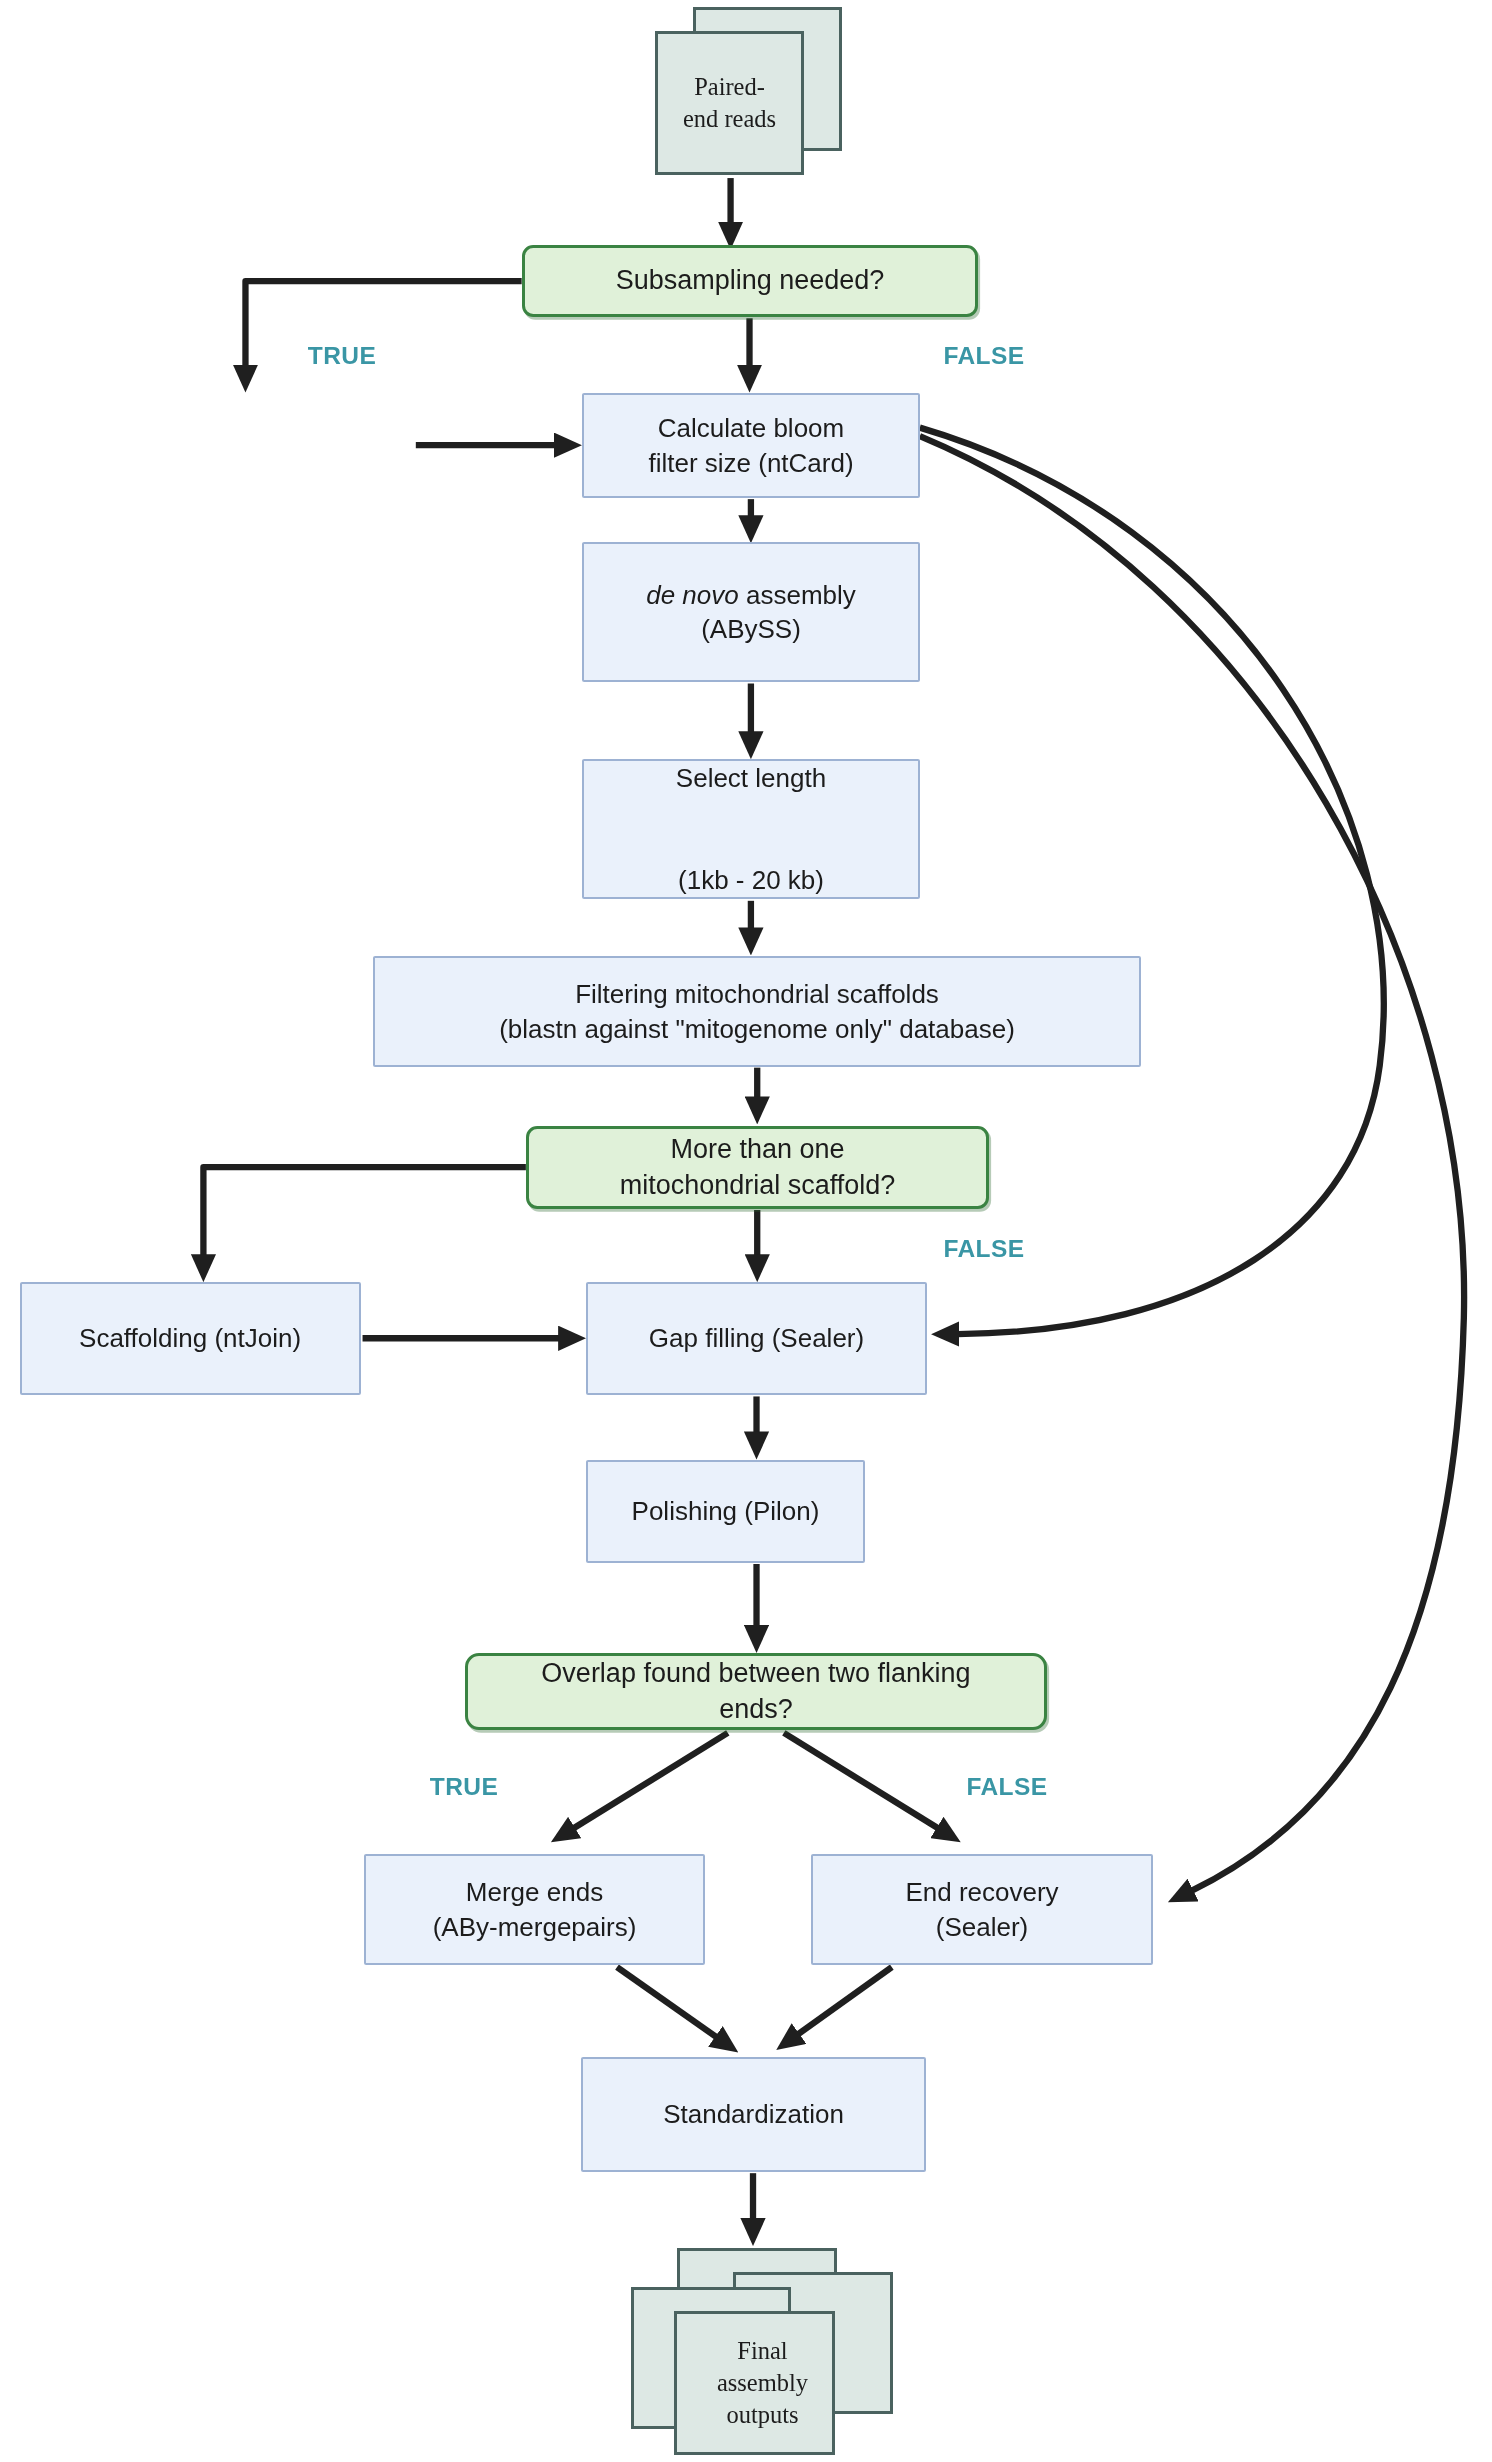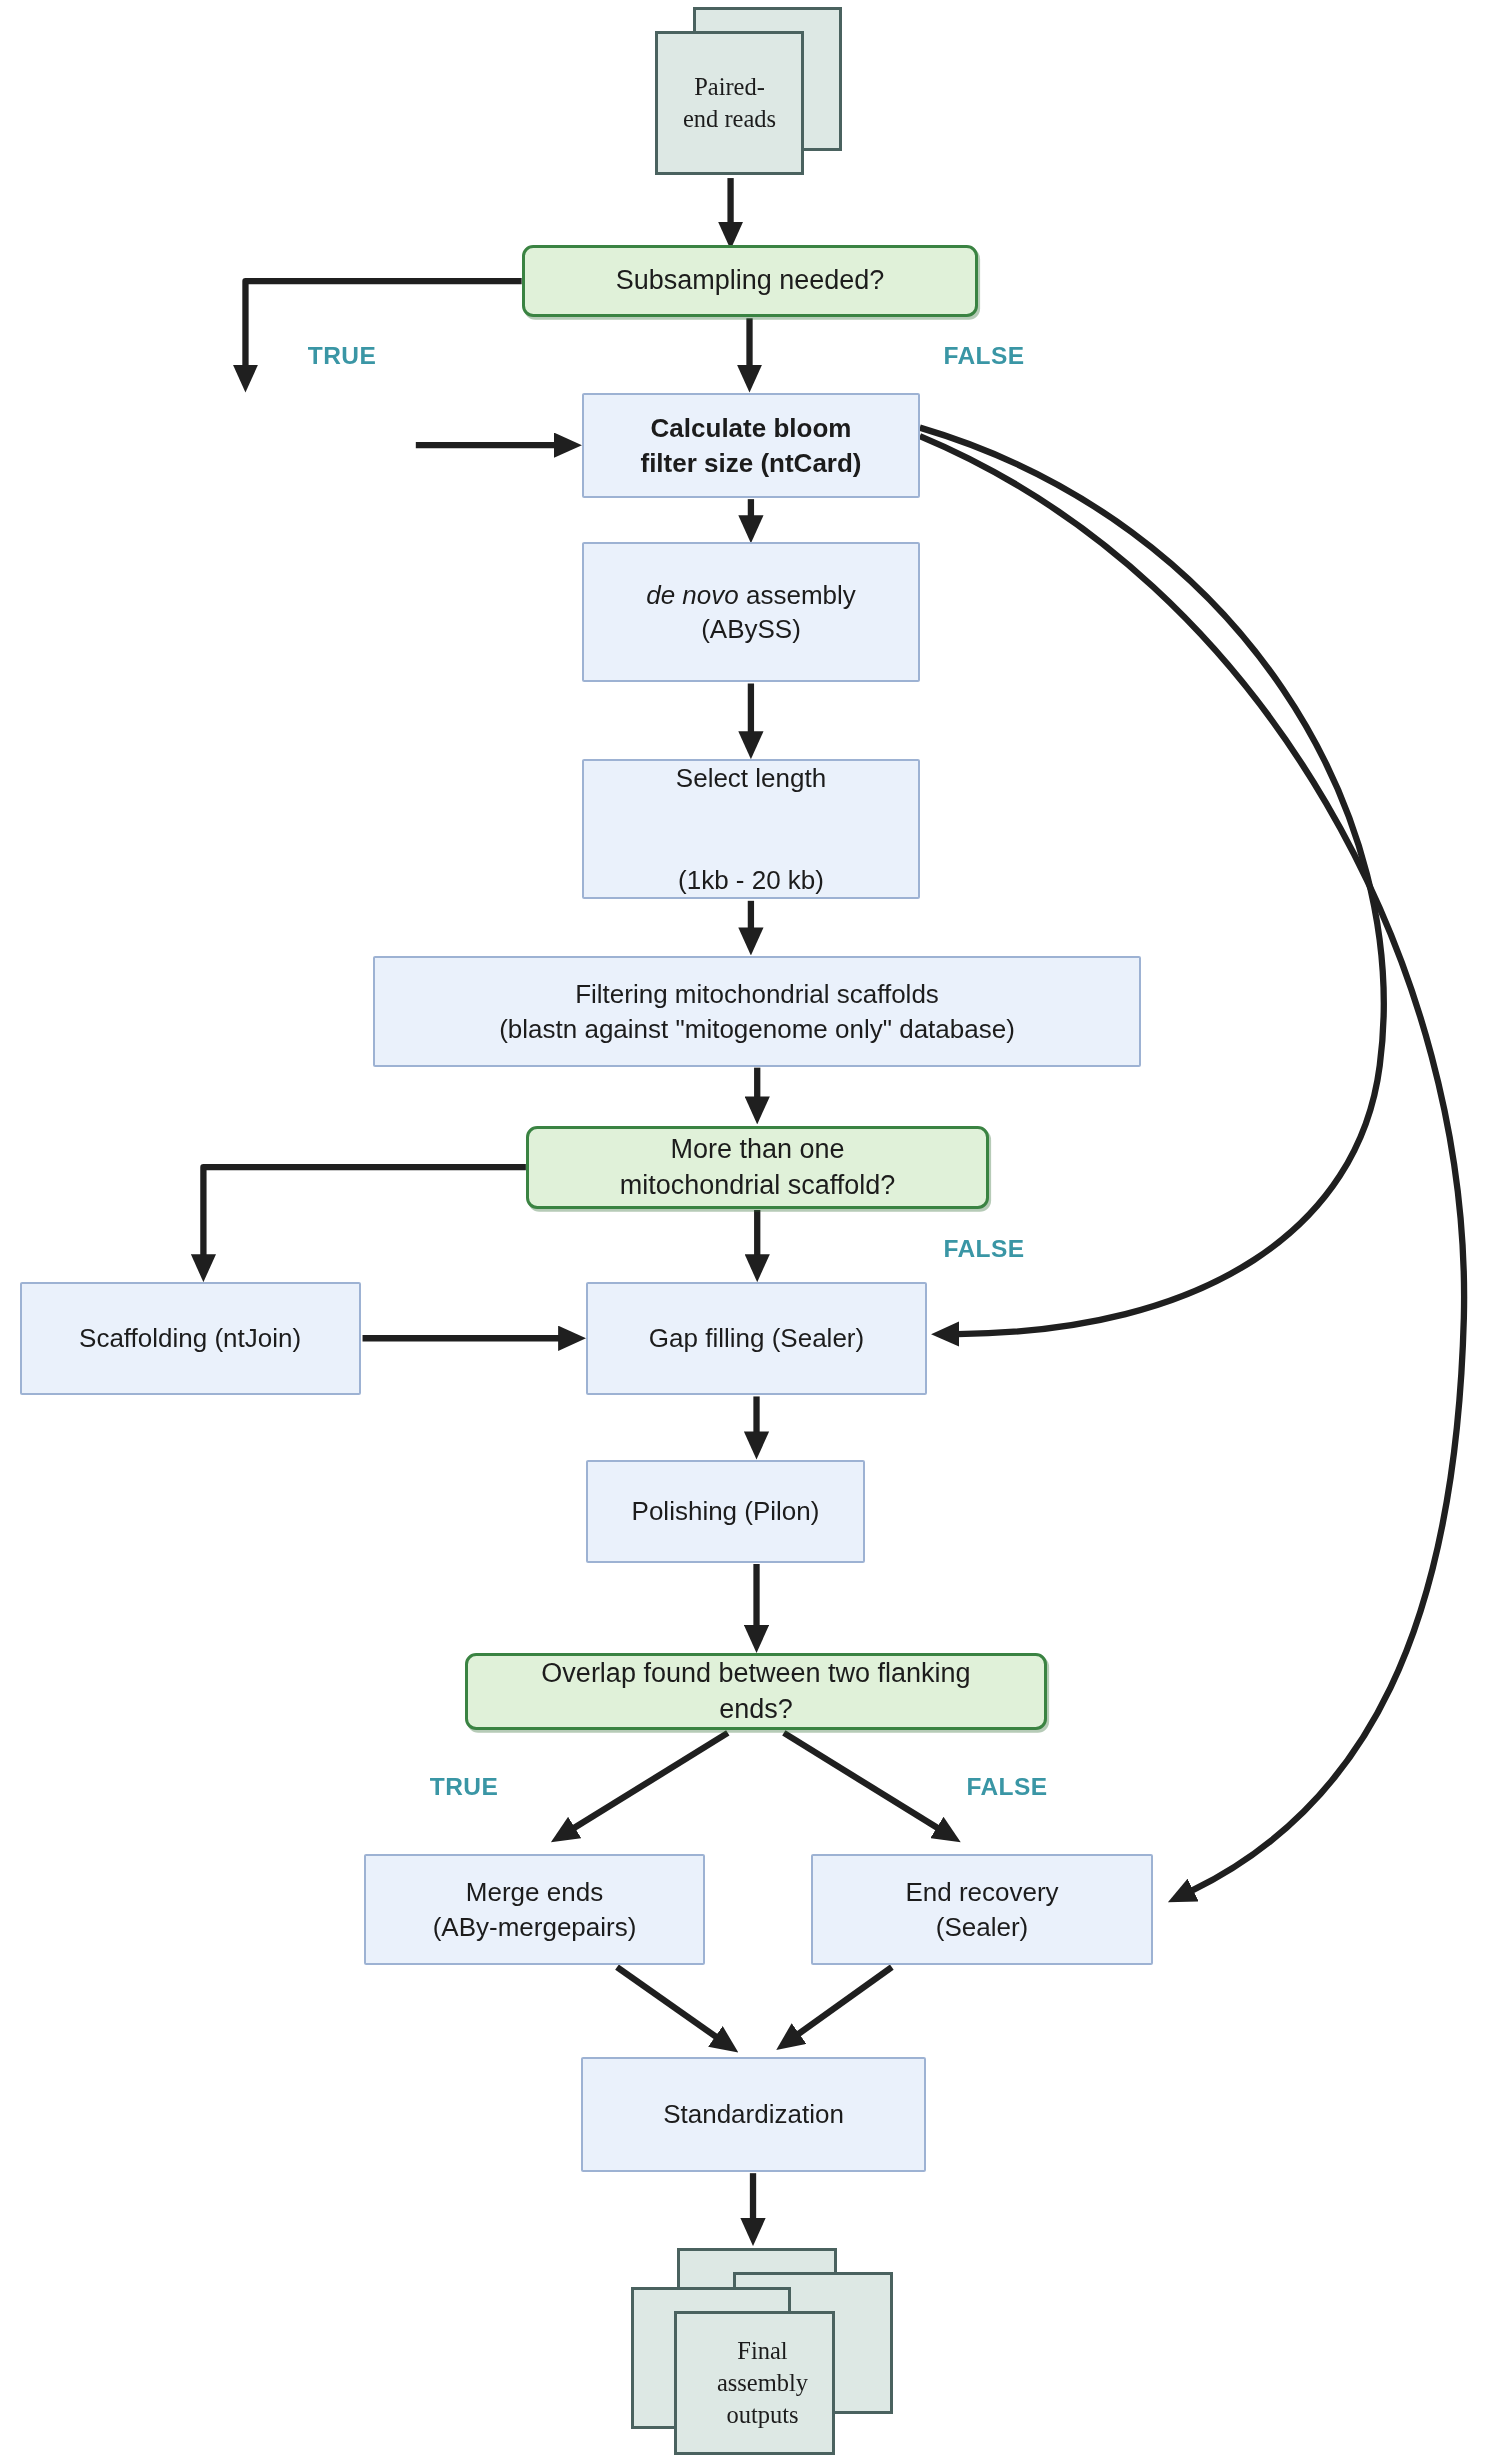--- a/index.html
+++ b/index.html
@@ -25,29 +25,29 @@
   .tlabel{
     position:absolute;color:#3a96a5;font-weight:bold;font-size:24.5px;letter-spacing:0.4px;
     text-align:center;line-height:1;
   }
   .i{font-style:italic;}
   
   #n-docback{left:693px;top:7px;width:149px;height:144px;}
   #n-docfront{left:655px;top:31px;width:149px;height:144px;}
   #n-green1{left:522px;top:245px;width:456px;height:72px;}
   #n-subsample{left:74px;top:393px;width:341px;height:105px;}
-  #n-ntcard{left:582px;top:393px;width:338px;height:105px;font-weight:bold;}
+  #n-ntcard{left:582px;top:393px;width:338px;height:105px;}
   #n-abyss{left:582px;top:542px;width:338px;height:140px;}
   #n-select{left:582px;top:759px;width:338px;height:140px;justify-content:space-between;}
   #n-filter{left:373px;top:956px;width:768px;height:111px;}
   #n-green2{left:526px;top:1126px;width:463px;height:83px;}
   #n-scaffold{left:19.6px;top:1282px;width:341px;height:113px;}
   #n-gap{left:586px;top:1282px;width:341px;height:113px;}
   #n-polish{left:586px;top:1460px;width:279px;height:103px;}
-  #n-green3{left:465px;top:1653px;width:582px;height:77px;}
+  #n-green3{left:465px;top:1653px;width:582px;height:77px;border-radius:14px;}
   #n-merge{left:364px;top:1854px;width:341px;height:111px;}
   #n-endrec{left:811px;top:1854px;width:342px;height:111px;}
   #n-standard{left:581px;top:2057px;width:345px;height:115px;}
   #n-sqA{left:677px;top:2248px;width:160px;height:142px;}
   #n-sqB{left:733px;top:2272px;width:160px;height:142px;}
   #n-sqC{left:631px;top:2287px;width:160px;height:142px;}
   #n-sqD{left:674px;top:2311px;width:161px;height:144px;padding-left:16px;}
   #l-true1{left:286px;top:344px;width:112px;}
   #l-false1{left:928px;top:344px;width:112px;}
   #l-false2{left:928px;top:1237px;width:112px;}

